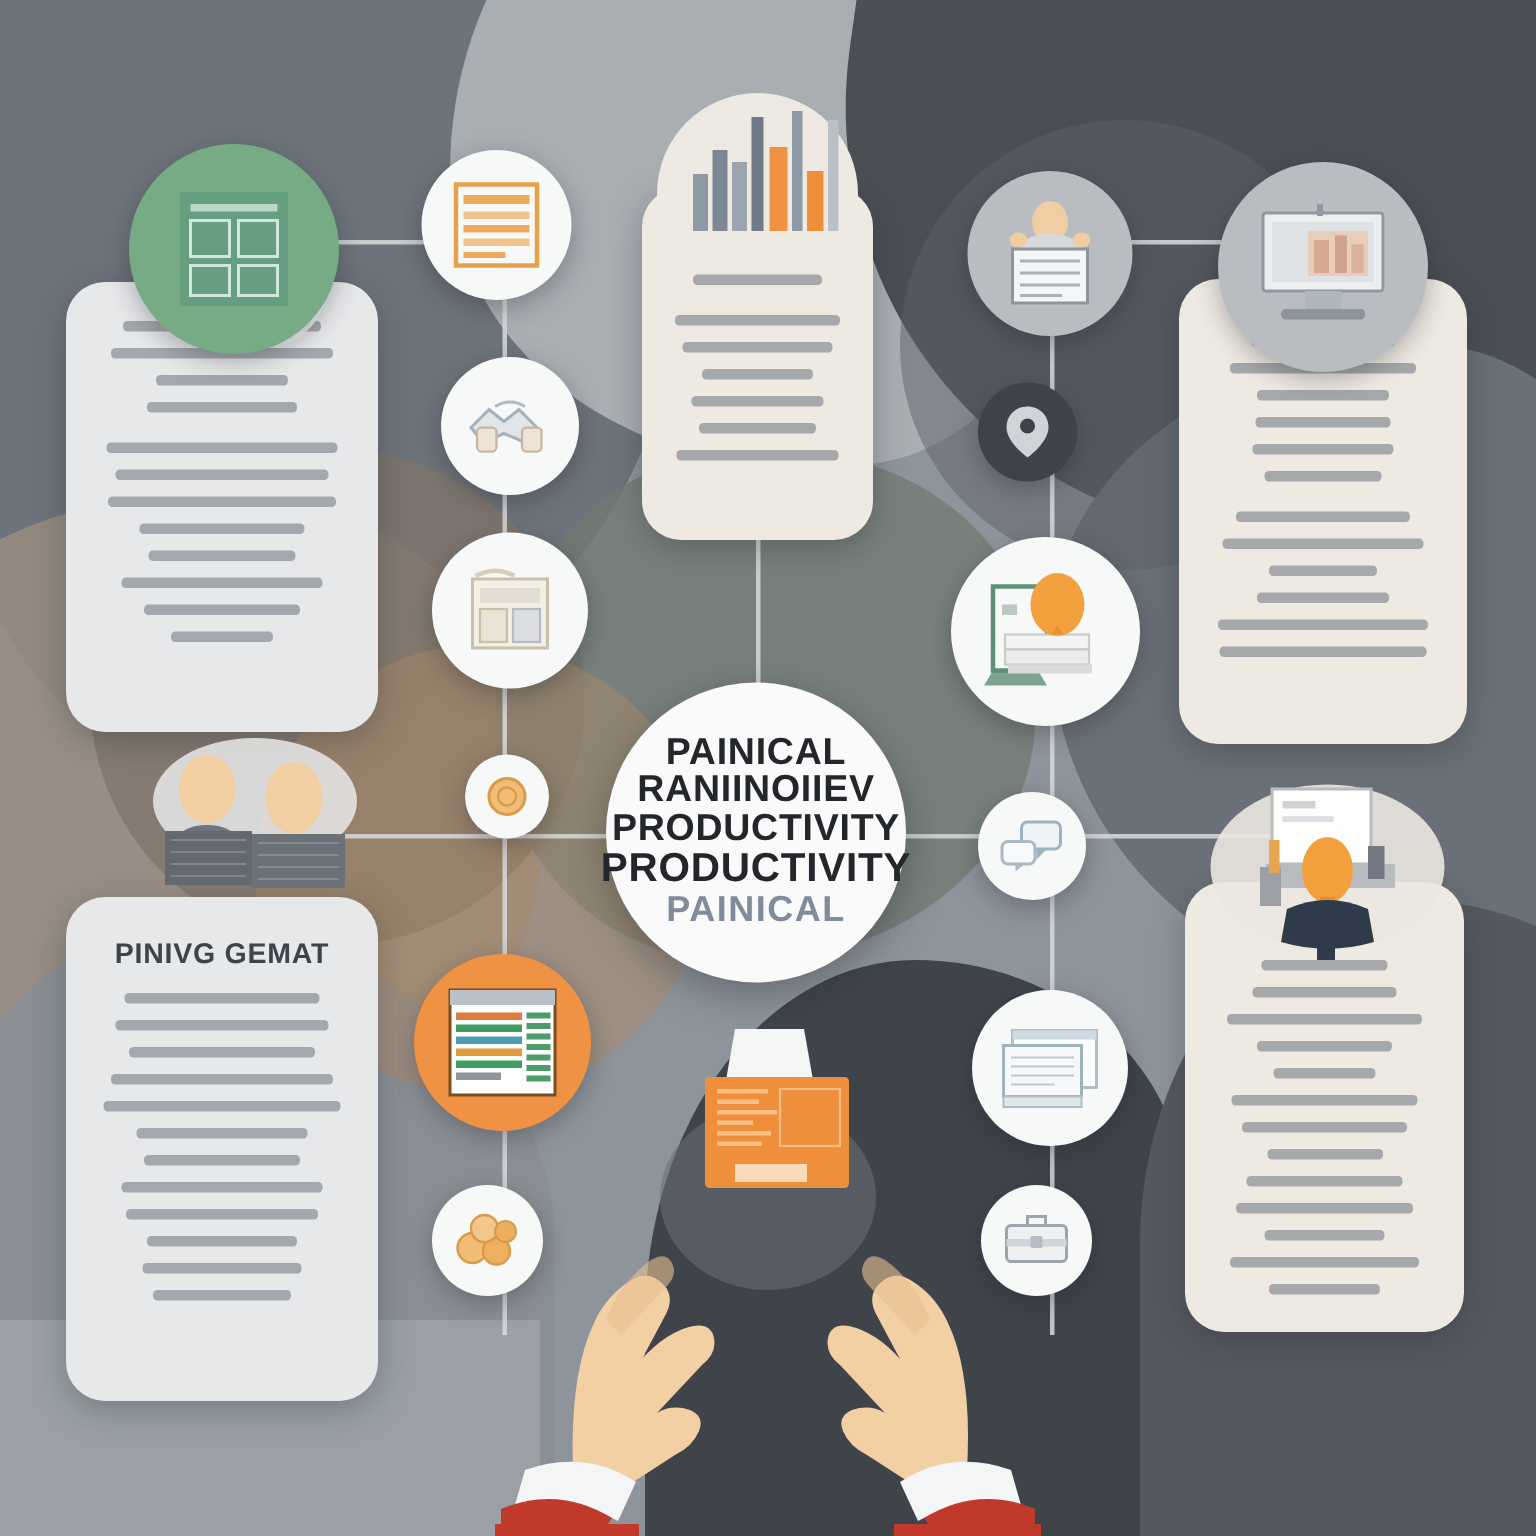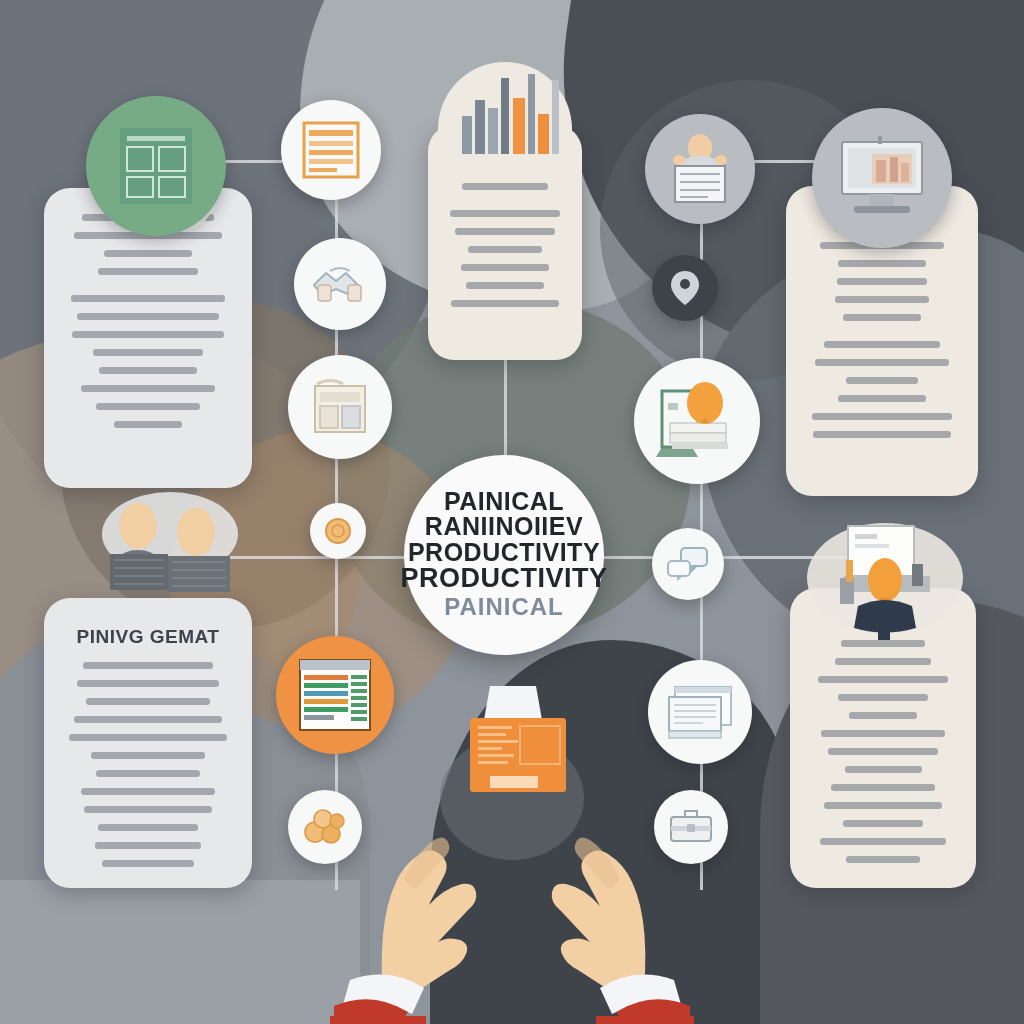--- a/index.html
+++ b/index.html
@@ -195,21 +195,21 @@
       <rect x="40" y="22" width="40" height="30" fill="#e8cdbb"></rect>
       <rect x="44" y="28" width="10" height="22" fill="#cf9b80" opacity=".7"></rect>
       <rect x="58" y="25" width="8" height="25" fill="#c8907a" opacity=".7"></rect>
       <rect x="69" y="31" width="8" height="19" fill="#d6a68c" opacity=".7"></rect>
       <rect x="46" y="4" width="4" height="8" fill="#9098a0"></rect>
       <rect x="38" y="62" width="24" height="12" fill="#aeb5bc"></rect>
       <rect x="22" y="74" width="56" height="7" rx="3" fill="#8d949b"></rect>
     </svg>
   </div>
 
-  <div class="panel panel-cool" id="p3" style="left:44px;top:598px;width:208px;height:290px;">
+  <div class="panel panel-cool" id="p3" style="left:44px;top:598px;width:208px;height:336px;">
     <div class="pbody" style="padding:22px 18px 14px;">
       <div class="ptitle">PINIVG GEMAT</div>
       <div class="blk">
         <div class="line" style="width:76%"></div>
           <div class="line" style="width:82%"></div>
         <div class="line" style="width:72%"></div>
           <div class="line" style="width:86%"></div>
         <div class="line" style="width:92%"></div>
           <div class="line" style="width:66%"></div>
         <div class="line" style="width:60%"></div>

